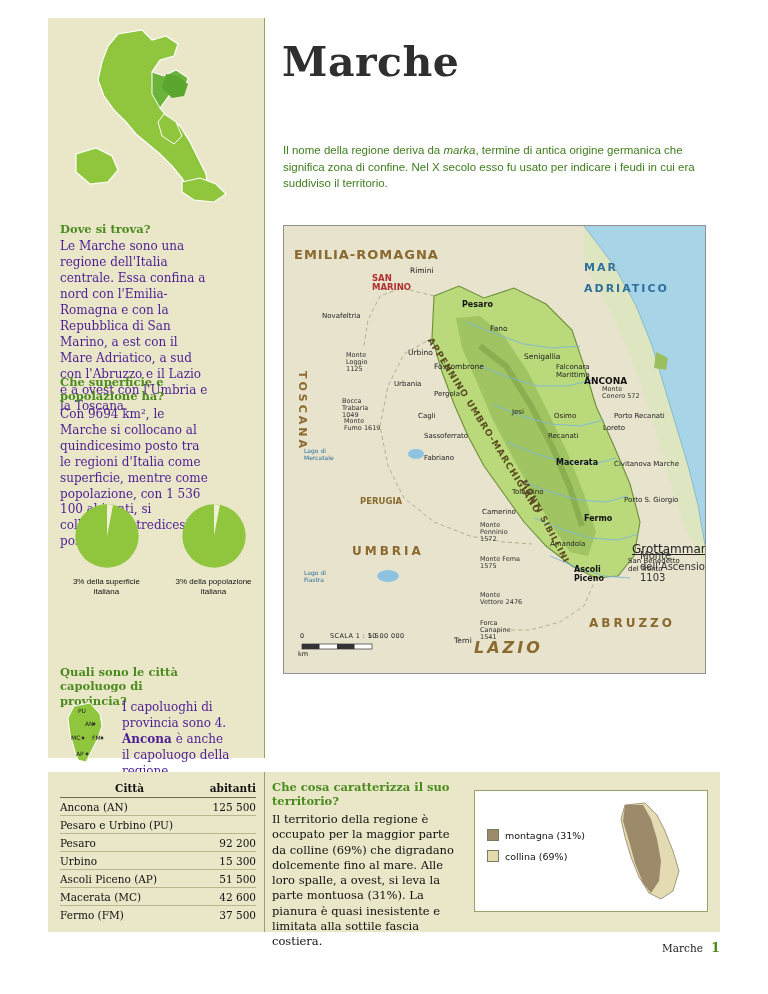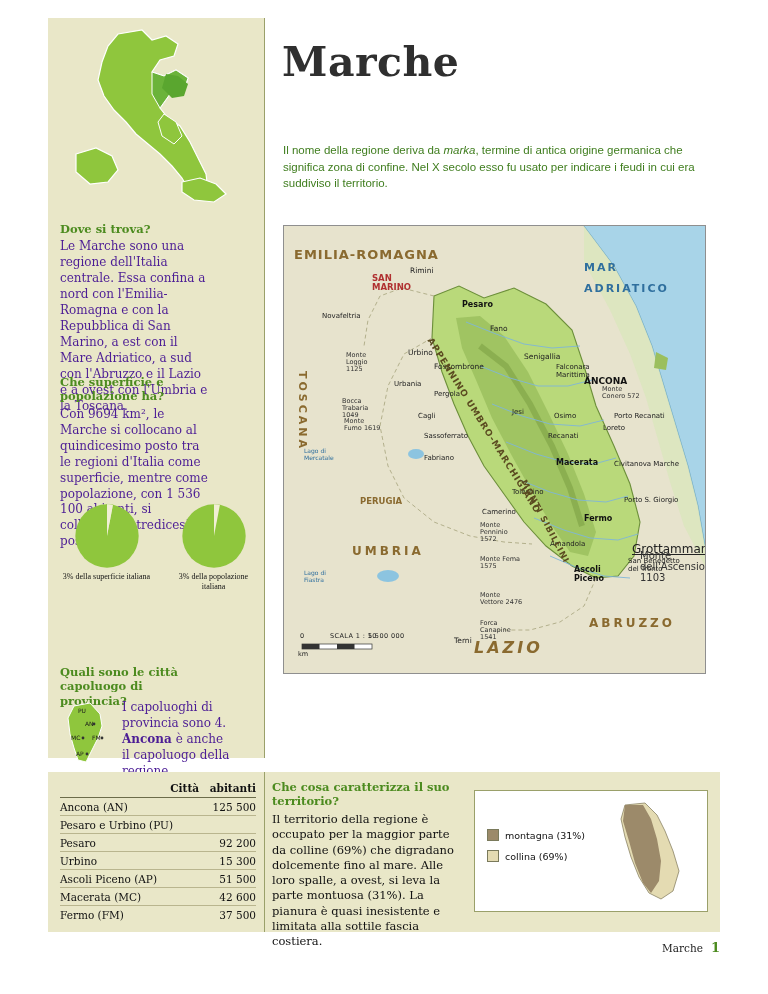--- a/index.html
+++ b/index.html
@@ -41,22 +41,22 @@
   #blk-superficie { top:375px; }
   #blk-capoluoghi { top:665px; }
 
   .blk .lc-p { margin-top:3px; }
 
   
   .pies { position:absolute; left:60px; top:500px; width:200px; }
   .pie-row { display:flex; gap:14px; }
   .pie-item { width:93px; text-align:center; }
   .pie-canvas { width:72px; height:72px; margin:0 auto; display:block; }
-  .pie-cap { font-size:8px; line-height:1.25; color:#111; 
-             font-family:Liberation Serif, serif; }
+  .pie-cap { font-size:8px; line-height:1.25; color:#111; margin-top:5px;
+             font-family:Liberation Sans, sans-serif; }
 
   
   .prov-map { position:absolute; left:60px; top:700px; width:58px; height:68px; }
   #blk-capoluoghi-text { position:absolute; left:122px; top:700px; width:110px; }
 
   
   .title {
     position:absolute; left:282px; top:38px;
     font-family:"DejaVu Serif", serif; font-weight:bold;
     font-size:41px; color:#2f2f2f; letter-spacing:0.5px;
@@ -77,21 +77,21 @@
   .mm-label { position:absolute; font-family:"DejaVu Sans", sans-serif; }
 
   
   .bottom-band {
     position:absolute; left:48px; top:772px; width:672px; height:160px;
     background:#e9e7c8;
   }
   .table-wrap { position:absolute; left:60px; top:780px; width:196px; }
   table.cities { border-collapse:collapse; width:196px;
                  font-family:"DejaVu Serif", serif; font-size:10.5px; color:#111; }
-  table.cities th { text-align:right; font-weight:bold; padding:2px 0 3px 0; }
+  table.cities th { text-align:center; font-weight:bold; padding:2px 0 3px 0; }
   table.cities th.num { text-align:right; }
   table.cities td { padding:2.5px 0; border-top:1px solid #b9b58e; }
   table.cities td.num { text-align:right; }
   table.cities tr.hdr th { border-bottom:1px solid #6c6c4a; }
 
   .band-divider { position:absolute; left:264px; top:772px; width:1px; height:160px; background:#9aa06a; }
 
   .cc-h { position:absolute; left:272px; top:780px; width:185px;
           color:#4c8b1f; font-weight:bold; font-size:11.5px; line-height:1.25; }
   .cc-p { position:absolute; left:272px; top:812px; width:190px;

